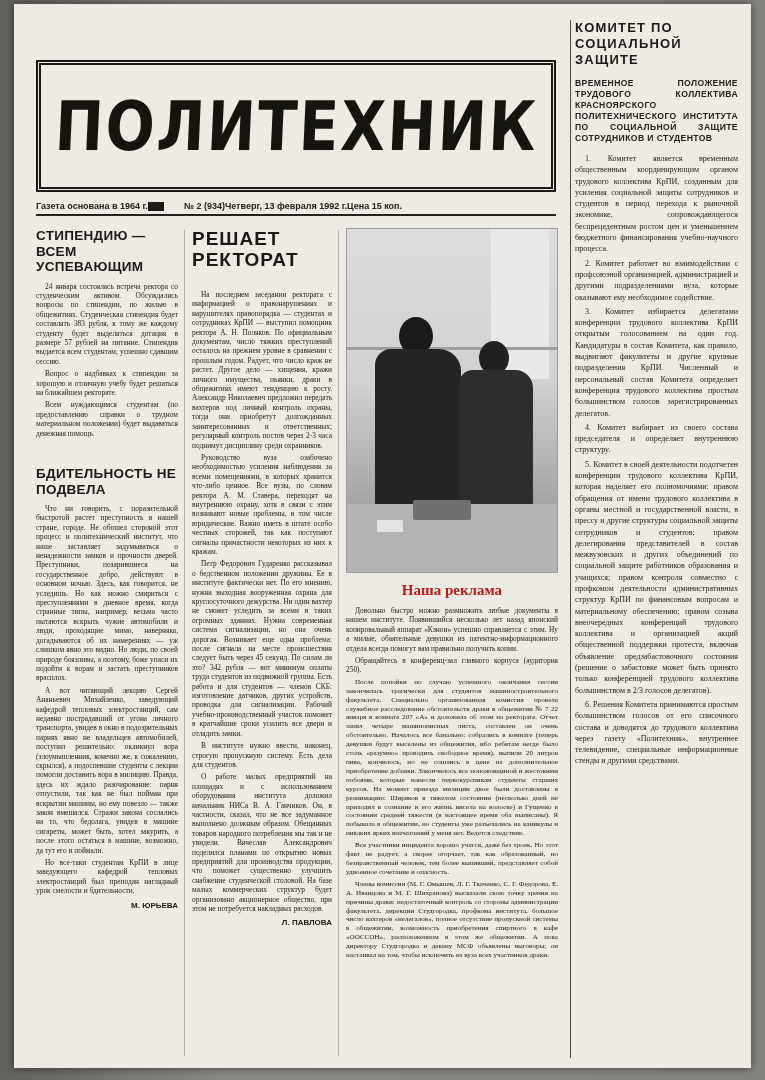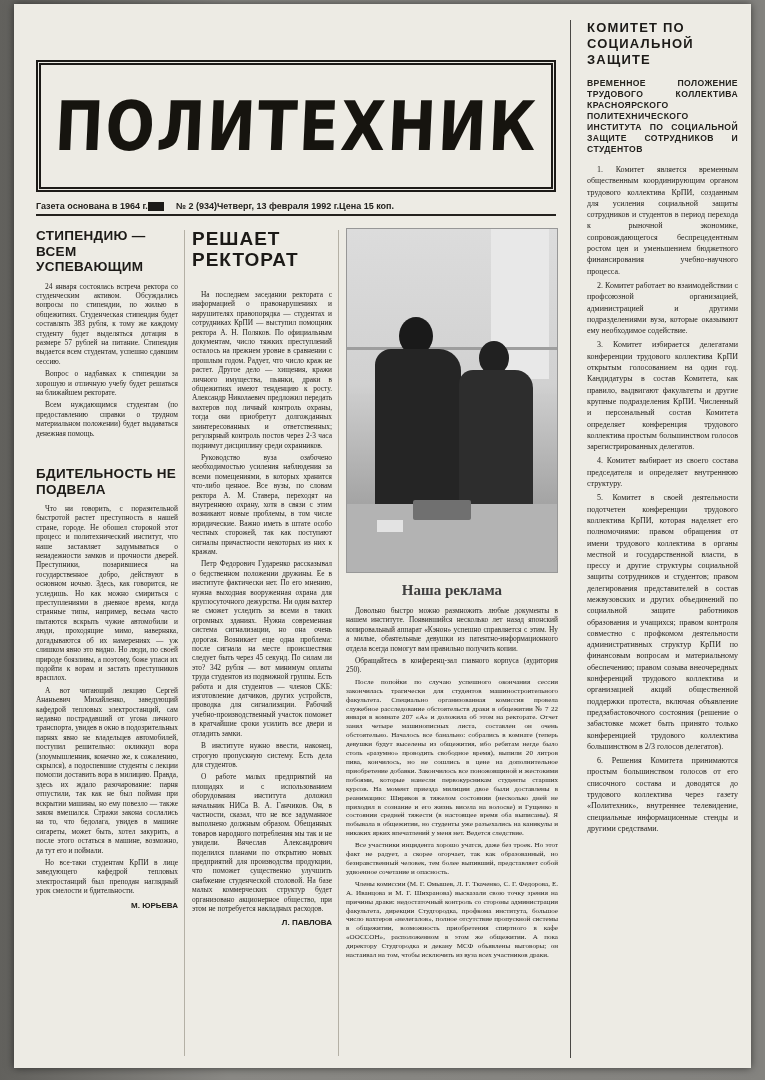--- a/index.html
+++ b/index.html
@@ -14,47 +14,47 @@
   
   .masthead-box { position: absolute; left: 22px; top: 56px; width: 520px; height: 132px;
                   border: 5px double #1c1a17; display: flex; align-items: center; justify-content: center; }
   .masthead-title { font-family: "DejaVu Sans", sans-serif; font-weight: 900; font-size: 58px;
                     letter-spacing: 2px; color: #16140f; transform: scaleY(1.18) skewX(-3deg);
                     white-space: nowrap; }
   .dateline { position: absolute; left: 22px; top: 194px; width: 520px; height: 18px;
               border-bottom: 2px solid #24221e; display: flex; align-items: center;
               justify-content: flex-start; font-family: "Liberation Sans", sans-serif;
               font-size: 9px; font-weight: bold; color: #24221e; }
-  .issue-wrap { display: inline-flex; align-items: center; gap: 12px; }
+  .issue-wrap { display: inline-flex; align-items: center; gap: 20px; }
   .issue-mark { display: inline-block; width: 16px; height: 9px; background: #1c1a17; }
 
   
   .vline { position: absolute; top: 226px; bottom: 12px; width: 1px; background: #b4b0a5; }
   .vline1 { left: 170px; } .vline2 { left: 324px; }
 
   
   .col { position: absolute; top: 224px; bottom: 10px; overflow: hidden; color: #24221e; }
   .col1 { left: 22px; width: 142px; }
   .col2 { left: 178px; width: 140px; }
   .colc { left: 332px; width: 212px; }
   .colr { position: absolute; left: 556px; top: 16px; bottom: 10px; width: 168px;
-          padding-left: 16px; border-left: 1px solid #4a4845; overflow: hidden; color: #24221e; }
+          padding-left: 4px; border-left: 1px solid #4a4845; overflow: hidden; color: #24221e; }
 
   .body p { font-size: 7.4px; line-height: 9.4px; text-align: justify; text-indent: 9px;
             margin-bottom: 3px; }
   .body-sm p { font-size: 7.1px; line-height: 8.9px; text-align: justify; text-indent: 9px;
                margin-bottom: 3px; }
 
   .head-sm { font-family: "Liberation Sans", sans-serif; font-weight: bold; font-size: 13.5px;
              line-height: 15.5px; letter-spacing: .3px; margin-bottom: 7px; color: #1c1a17; }
   .mt { margin-top: 28px; }
   .head-lg { font-family: "Liberation Sans", sans-serif; font-weight: bold; font-size: 19px;
              line-height: 21px; letter-spacing: 1px; margin-bottom: 20px; color: #1c1a17; }
   .head-center { font-weight: bold; font-size: 15px; text-align: center; margin: 9px 0 7px;
-                 color: #404040; }
+                 color: #b91c1c; }
   .head-center.sans { font-family: "Liberation Sans", sans-serif; line-height: 17px;
                       letter-spacing: .5px; }
   .author { text-align: right; font-family: Liberation Sans, sans-serif; font-weight: bold;
             font-size: 8px; margin-top: 5px; }
 
   
   .photo { position: relative; width: 212px; height: 345px; overflow: hidden; margin-bottom: 6px;
            background: linear-gradient(180deg, #dedacf 0%, #d3cfc3 45%, #8f8a80 100%);
            border: 1px solid #9a968c; filter: grayscale(1) contrast(1.02); }
   .ph-light { position: absolute; right: 8px; top: 0; width: 58px; height: 150px; background: #e9e6dc; }

